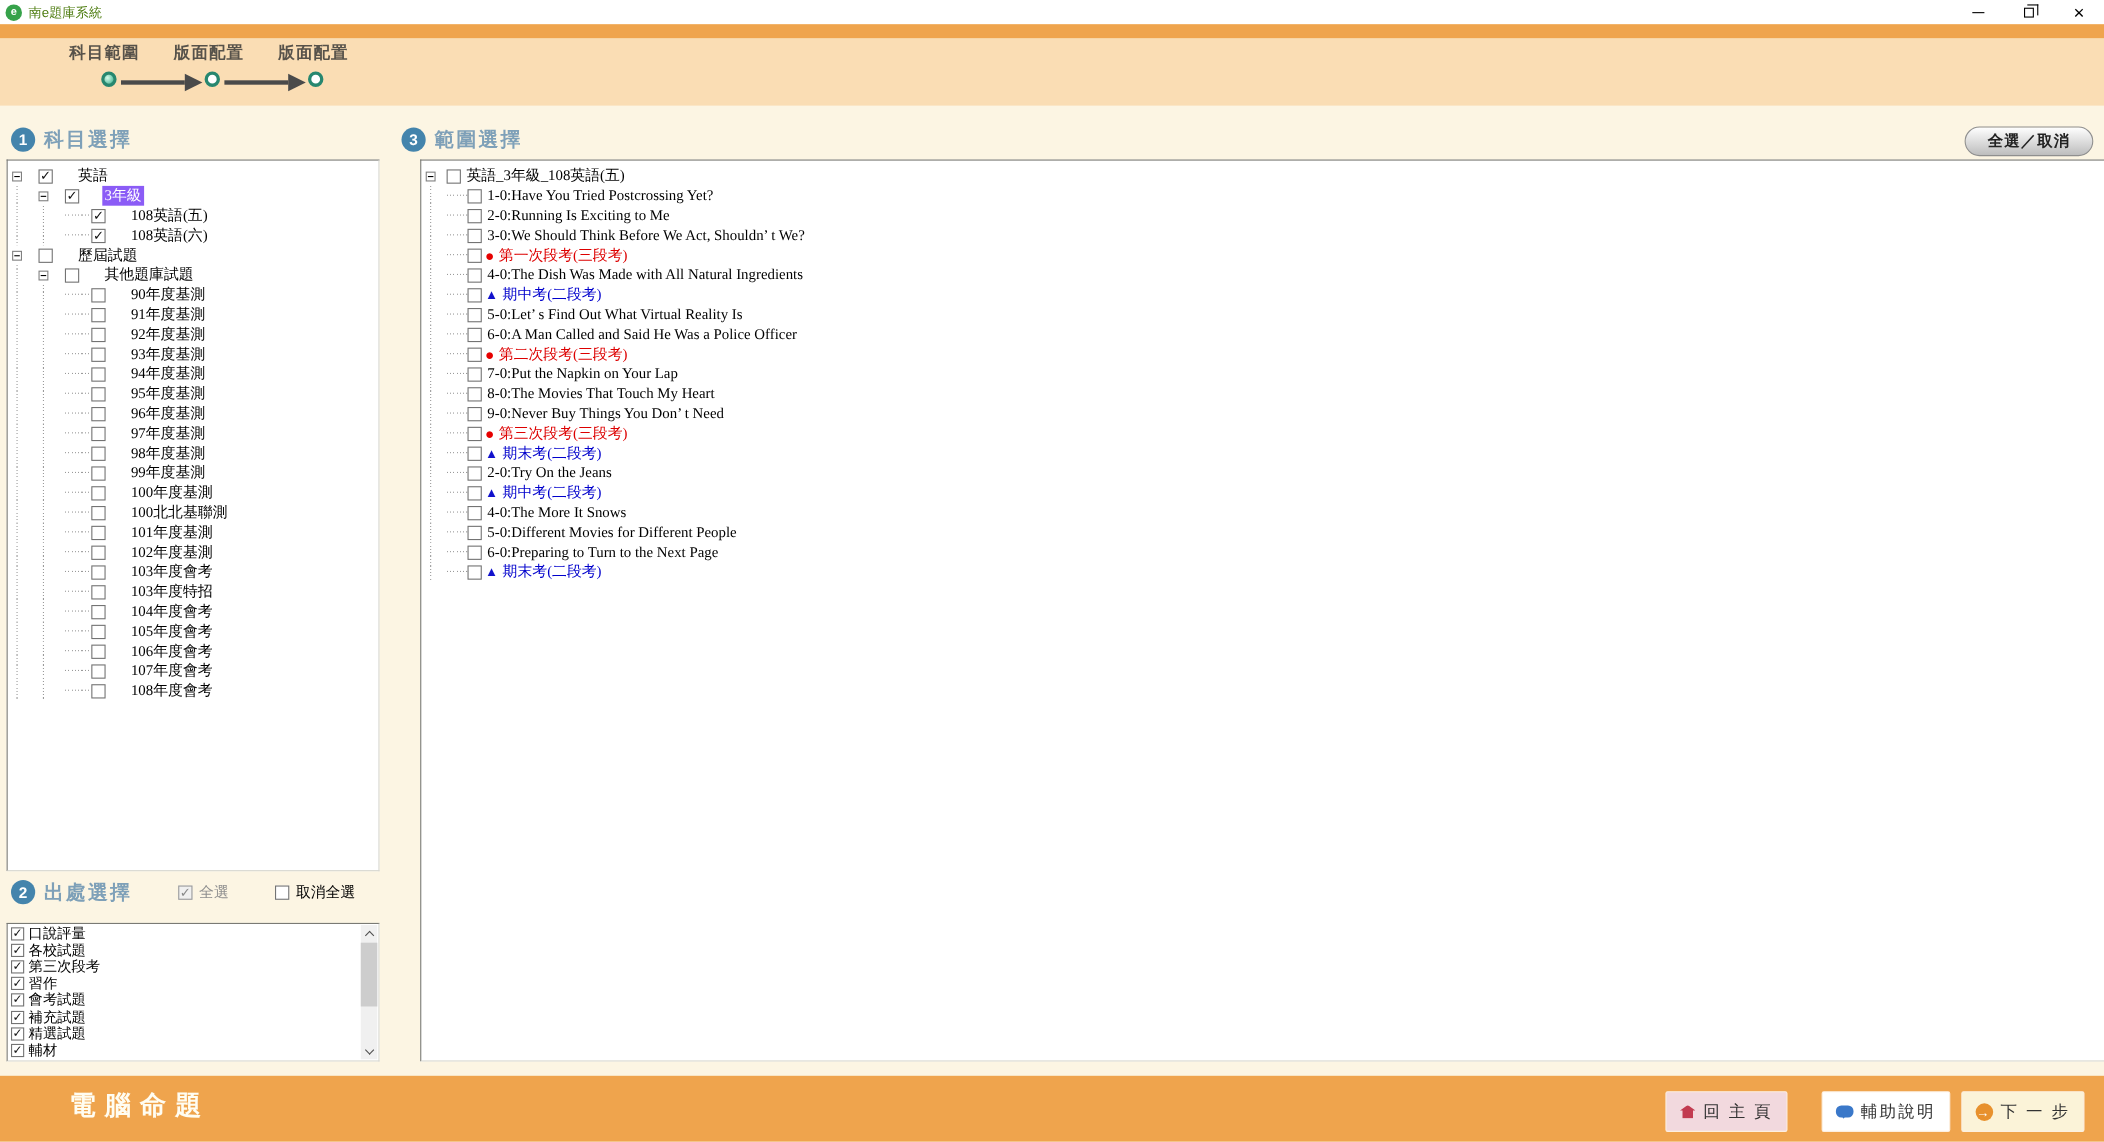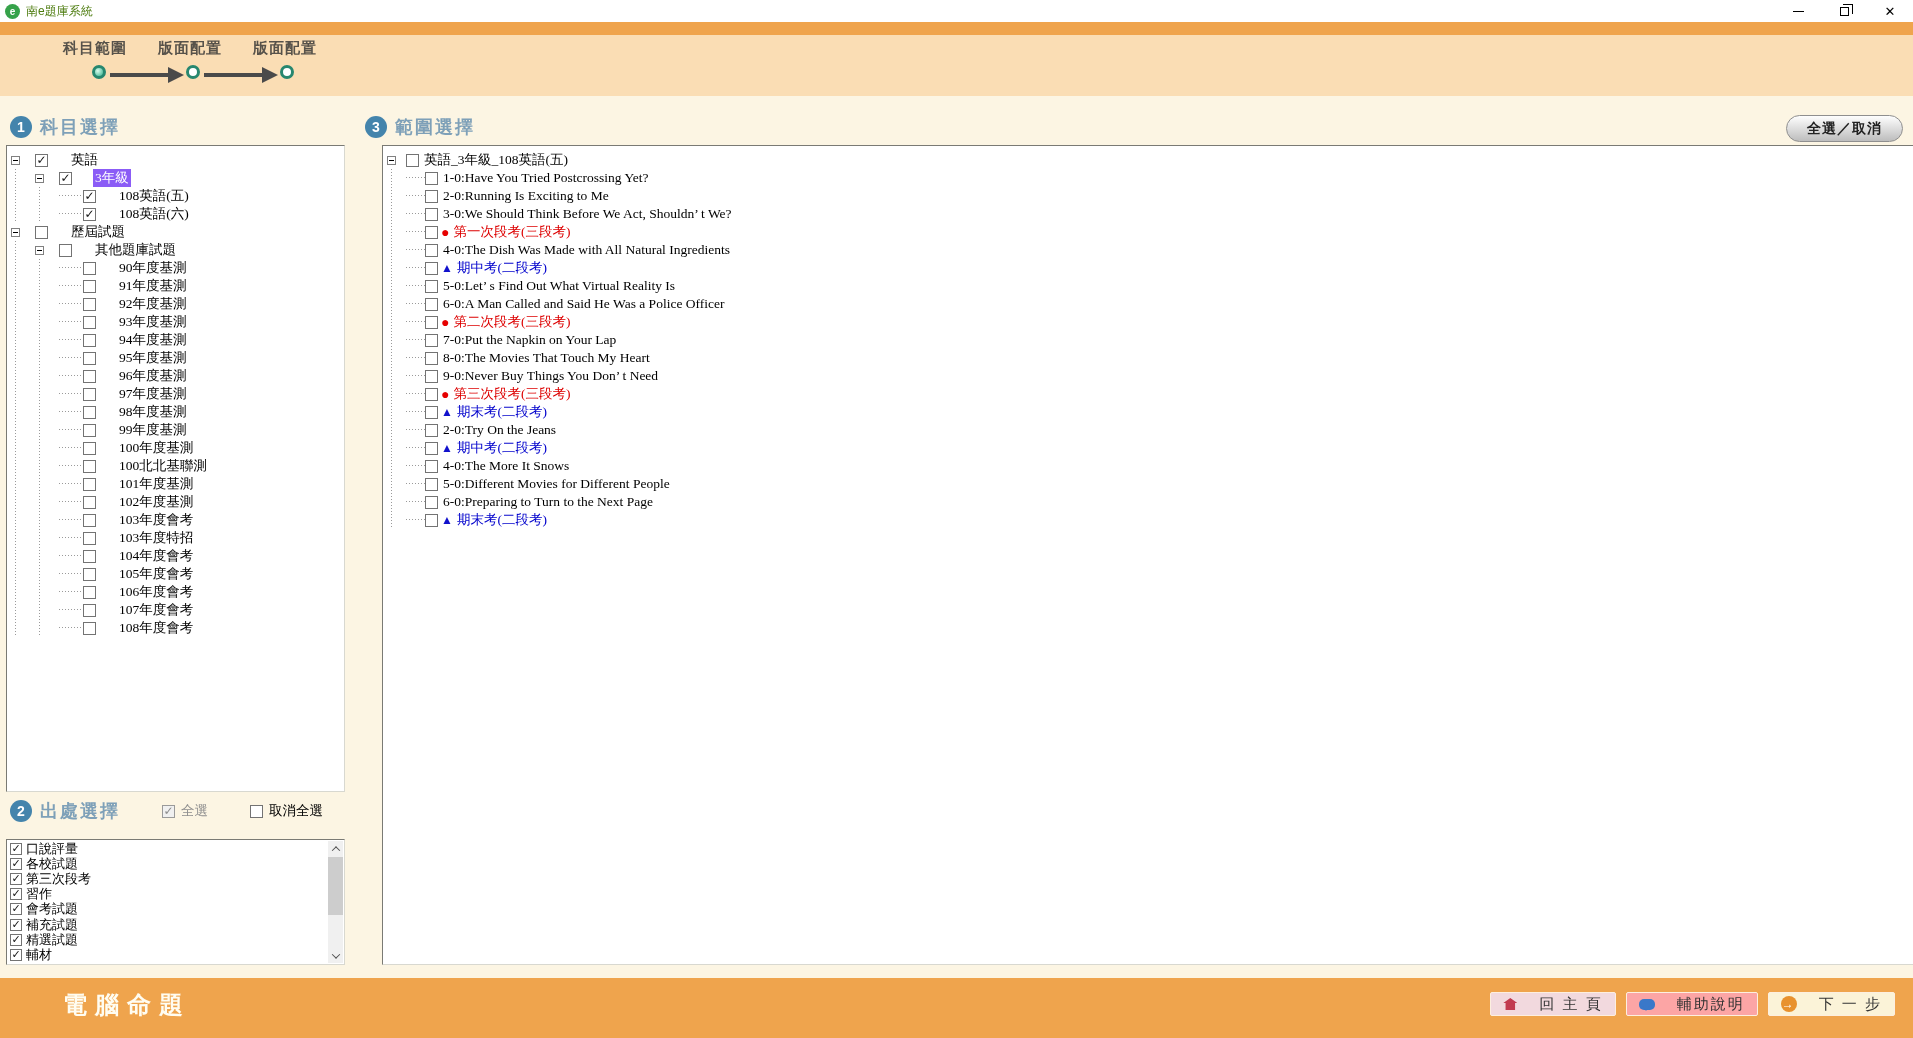--- a/index.html
+++ b/index.html
@@ -86,24 +86,24 @@
   .sb-up { top:0; } .sb-down { bottom:0; }
   .chev { width:6px; height:6px; border-right:1.5px solid #505050; border-bottom:1.5px solid #505050; display:block; }
   .chev.up { transform:rotate(-135deg) translate(-1px,-1px); }
   .chev.down { transform:rotate(45deg) translate(-1px,-1px); }
   .sb-thumb { position:absolute; left:0; top:16px; width:15px; height:58px; background:#CDCDCD; }
 
   
   .footer { position:absolute; left:0; top:978px; width:1913px; height:60px; background:#EFA44D; }
   .brand { position:absolute; left:63px; top:11px; font-size:24px; font-weight:bold; color:#FFFDF2; letter-spacing:8px; }
   .fbtns { position:absolute; right:18px; top:14px; display:flex; gap:10px; }
-  .fbtn { height:24px; padding:0 12px; display:flex; align-items:center; gap:22px; border:1px solid #FDEFE0;
+  .fbtn { height:37px; padding:0 12px; display:flex; align-items:center; gap:7px; border:1px solid #FDEFE0;
           font-size:15px; color:#333; letter-spacing:2px; border-radius:2px; }
   .fbtn-home { background:#F2D9DE; }
-  .fbtn-help { background:#fca5a5; }
+  .fbtn-help { background:#ffffff;margin-left:21px; }
   .fbtn-next { background:#FBF3D8; }
   .icon-home { width:14px; height:12px; background:#C23B50; clip-path:polygon(50% 0,100% 42%,84% 42%,84% 100%,16% 100%,16% 42%,0 42%); }
   .icon-bubble { width:16px; height:11px; background:#3A78C9; border-radius:5px; position:relative; }
   .icon-bubble::after { content:''; position:absolute; left:3px; bottom:-5px; border:4px solid transparent; border-top:6px solid #3A78C9; }
   .icon-next { width:16px; height:16px; border-radius:50%; background:#E8912D; color:#fff; font-size:12px; font-weight:bold;
                display:flex; align-items:center; justify-content:center; line-height:1; }
 </style>
 </head>
 <body>
 

